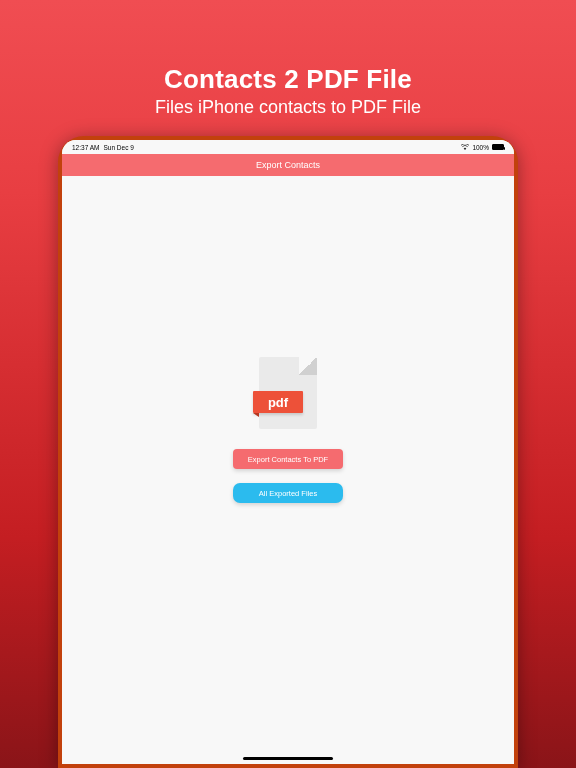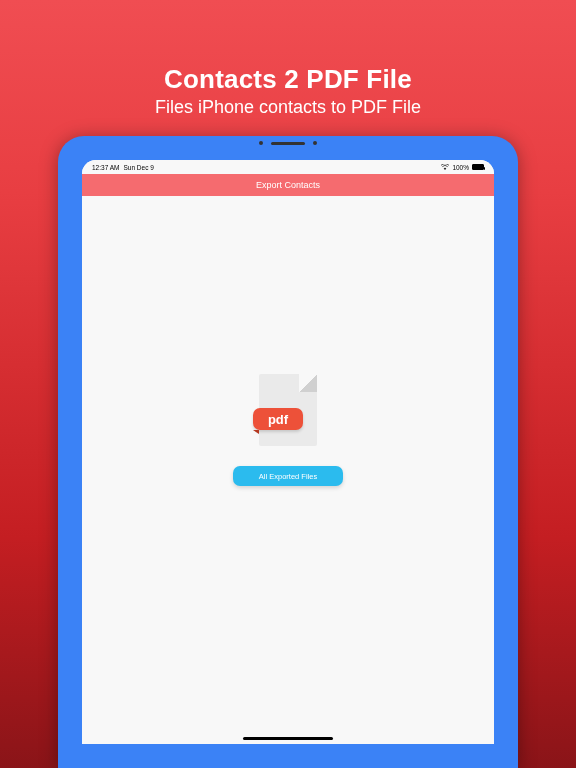--- a/index.html
+++ b/index.html
@@ -25,23 +25,23 @@
       margin-top: 40px;
     }
     .marketing-subtitle {
       font-size: 18px;
       font-weight: 300;
       margin-top: 2px;
     }
     .device-frame {
       width: 460px;
       height: 660px;
-      background: #3b82f6;
+      background: #c2410c;
       border-radius: 26px 26px 0 0;
-      padding: 24px;
+      padding: 4px;
       position: relative;
       box-shadow: 0 2px 18px rgba(0,0,0,0.35);
     }
     .notch-area {
       position: absolute;
       top: 4px;
       left: 50%;
       transform: translateX(-50%);
       width: 120px;
       height: 6px;
@@ -137,21 +137,21 @@
       top: 34px;
       width: 50px;
       height: 22px;
       background: #ed5139;
       color: #fff;
       display: flex;
       align-items: center;
       justify-content: center;
       font-size: 13px;
       font-weight: 600;
-      border-radius: 7px;
+      border-radius: 1px;
       box-shadow: 0 2px 3px rgba(0,0,0,0.15);
     }
     .pdf-label::before {
       content: '';
       position: absolute;
       left: 0;
       bottom: -4px;
       width: 0; height: 0;
       border-left: 6px solid transparent;
       border-top: 4px solid #b53821;
@@ -221,18 +221,19 @@
     </div>
 
     <div class="content-area">
       <div class="pdf-icon">
         <div class="pdf-page">
           <div class="pdf-fold"></div>
         </div>
         <div class="pdf-label">pdf</div>
       </div>
 
+      <button class="btn btn-red">Export Contacts To PDF</button>
       <button class="btn btn-blue">All Exported Files</button>
     </div>
 
     <div class="home-indicator"></div>
   </div>
 </div>
 
 </body></html>

